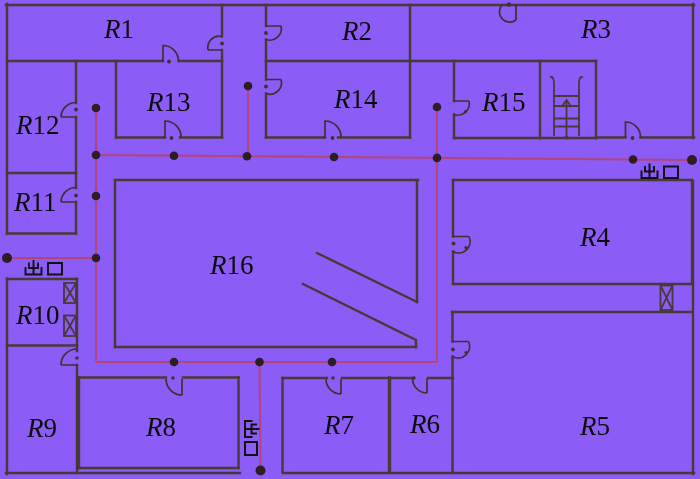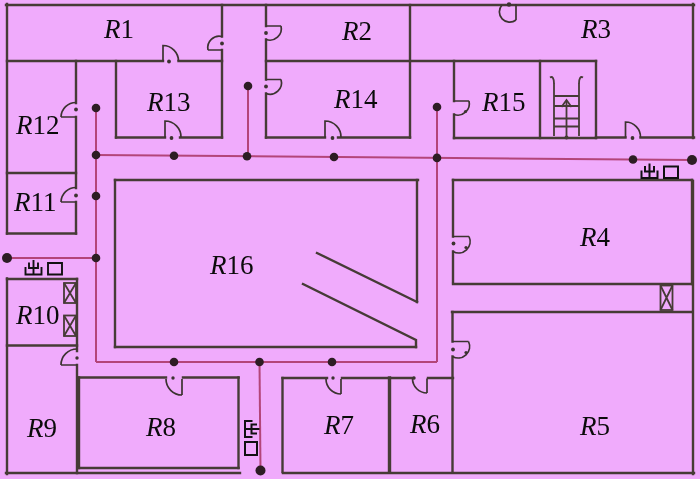--- a/index.html
+++ b/index.html
@@ -1,16 +1,16 @@
 <!DOCTYPE html>
 <html><head>
 <meta charset="utf-8">
 <style>
   html,body{margin:0;padding:0;background:#ffffff;}
-  #page{width:700px;height:479px;position:relative;background:#f0abfc;font-family:"Liberation Serif", serif;}
+  #page{width:700px;height:479px;position:relative;background:#8b5cf6;font-family:"Liberation Serif", serif;}
   svg{position:absolute;left:0;top:0;filter:blur(0.5px);}
   .lbl{font-family:"Liberation Serif", serif;font-size:27px;fill:#0b0b0b;}
   .it{font-style:italic;}
 </style>
 </head>
 <body>
 <div id="page">
 <svg width="700" height="479" viewBox="0 0 700 479">
 <g stroke="#463b36" stroke-width="2.4" fill="none" stroke-linecap="square">
 

